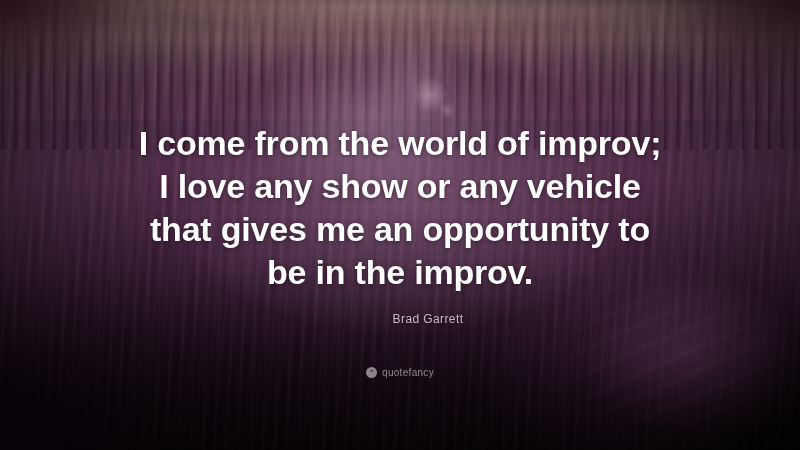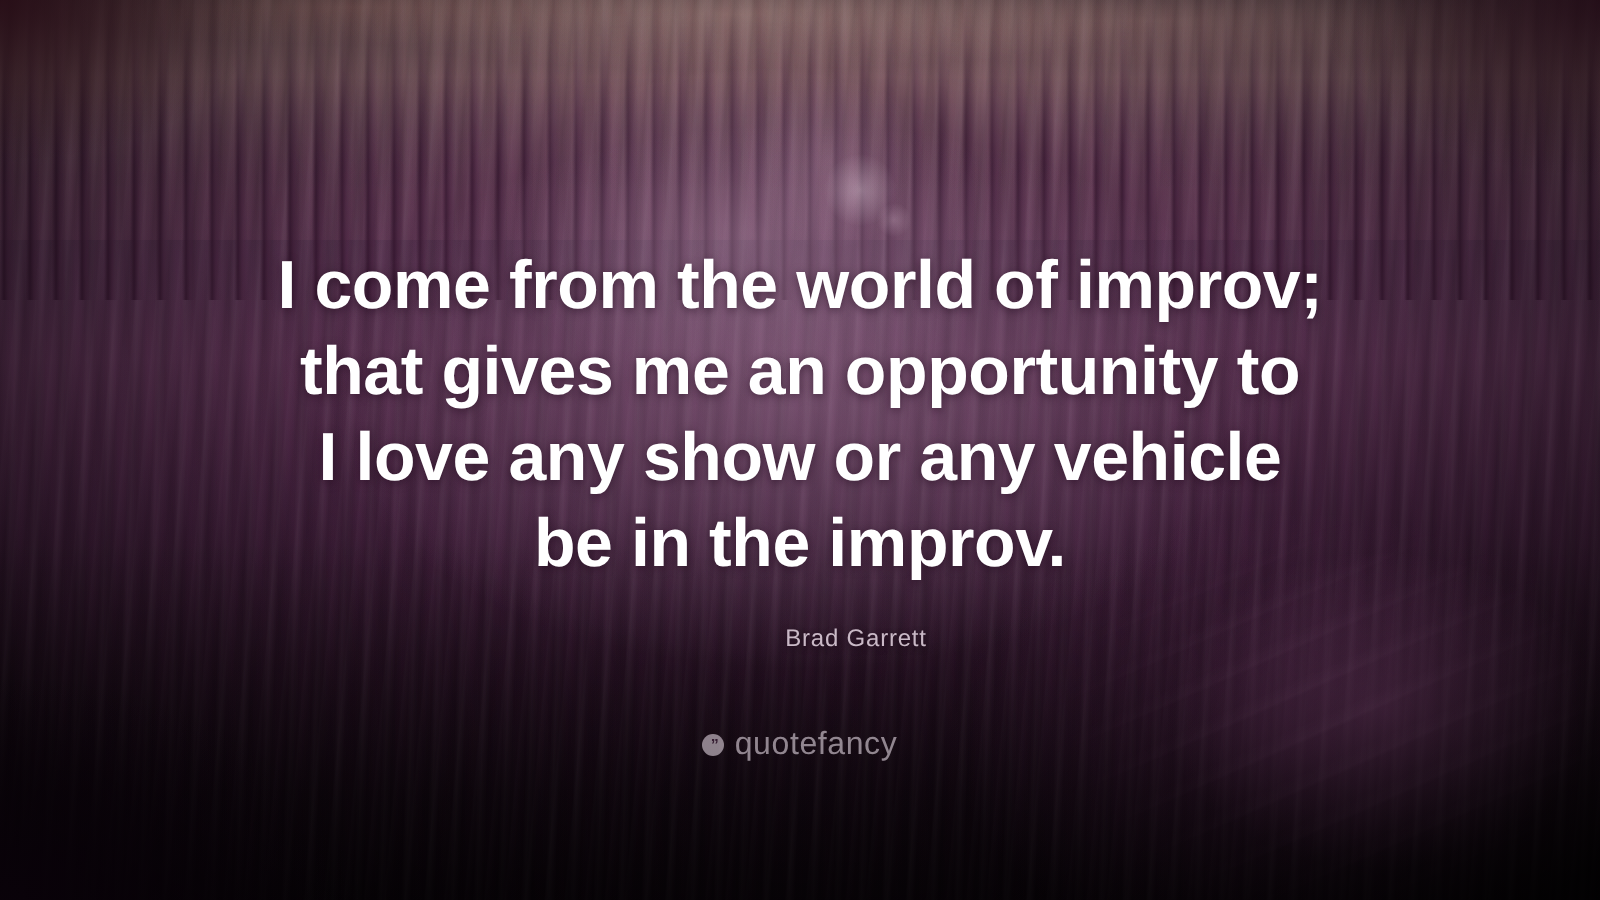--- a/index.html
+++ b/index.html
@@ -206,21 +206,21 @@
     align-items: center;
     justify-content: center;
     font-size: 8px;
     line-height: 1;
     color: #4a2a46;
     font-weight: bold;
     letter-spacing: -1px;
   }
   #watermark .wm-text {
     color: #ddd2dc;
-    font-size: 16px;
+    font-size: 10px;
     line-height: 11px;
     letter-spacing: 0.3px;
   }
 </style>
 </head>
 <body>
 
 <div id="stage">
 
   <div class="layer" id="sky"></div>
@@ -233,22 +233,22 @@
   <div class="layer" id="flare"></div>
   <div class="layer" id="bloom"></div>
   <div class="layer" id="streaks"></div>
   <div class="layer" id="vignette"></div>
   <div class="layer" id="corners"></div>
 
   <div id="content">
 
     <div id="quote">
       <span class="qline">I come from the world of improv;</span>
+      <span class="qline">I love any show or any vehicle</span>
       <span class="qline">that gives me an opportunity to</span>
-      <span class="qline">I love any show or any vehicle</span>
       <span class="qline">be in the improv.</span>
     </div>
 
     <div id="author">Brad Garrett</div>
 
     <div id="watermark">
       <span class="badge">”</span>
       <span class="wm-text">quotefancy</span>
     </div>
 

